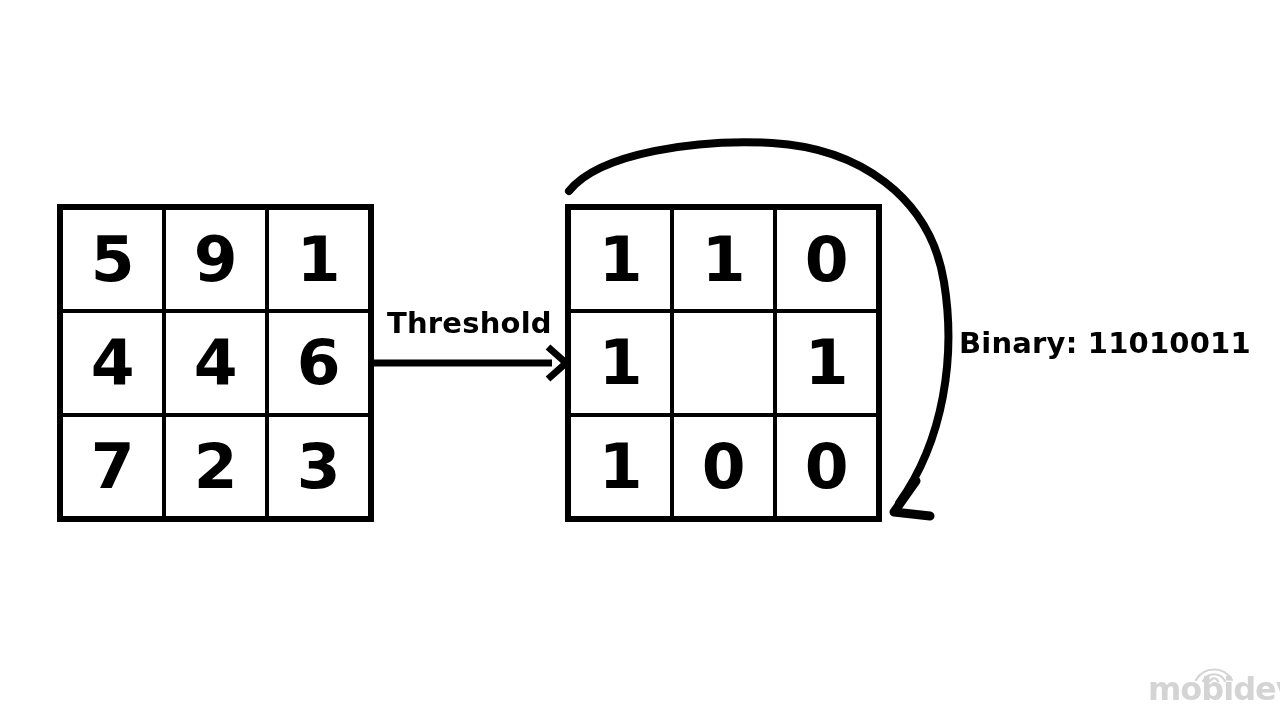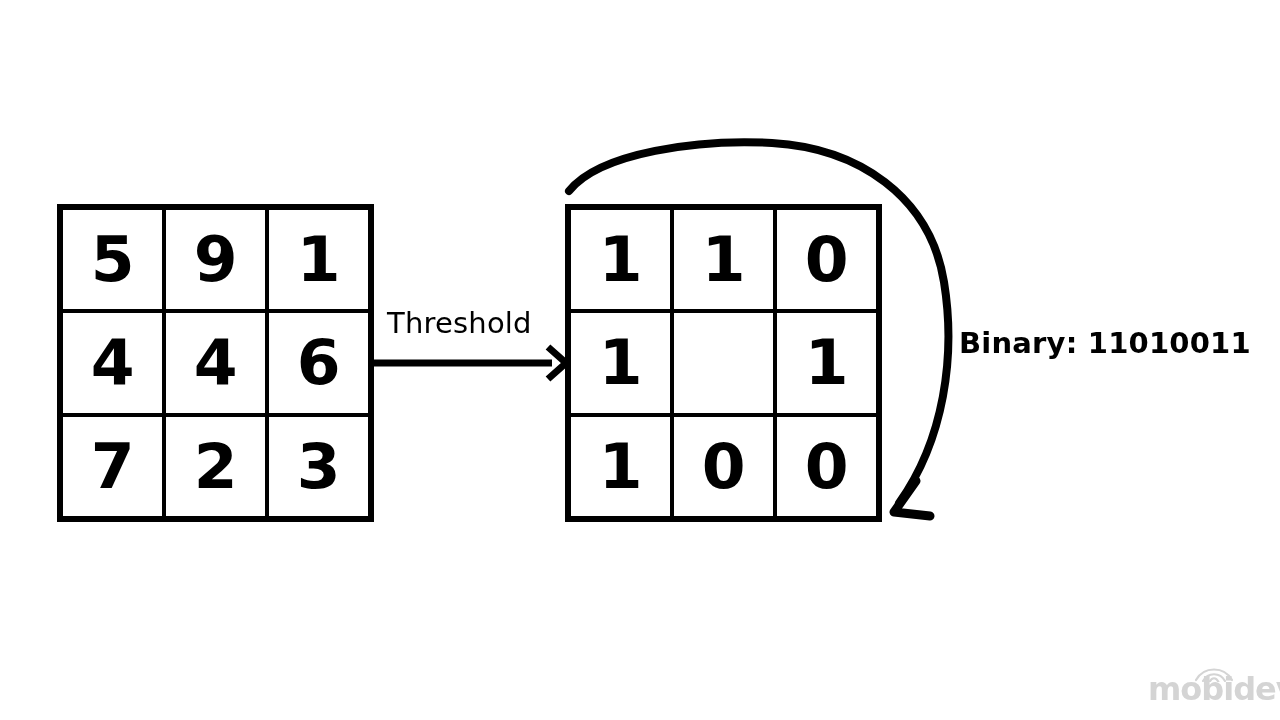--- a/index.html
+++ b/index.html
@@ -48,21 +48,21 @@
     line-height: 1;
     letter-spacing: -0.5px;
     font-family: "DejaVu Sans", "Liberation Sans", sans-serif;
     user-select: none;
   }
   .cell.empty { color: transparent; }
 
   
   .label {
     position: absolute;
-    font-weight: 400;
+    font-weight: 700;
     line-height: 1.15;
     white-space: nowrap;
     user-select: none;
   }
   #threshold-label {
     left: 387px;
     top: 307px;
     font-size: 29px;
     letter-spacing: 0.2px;
   }

